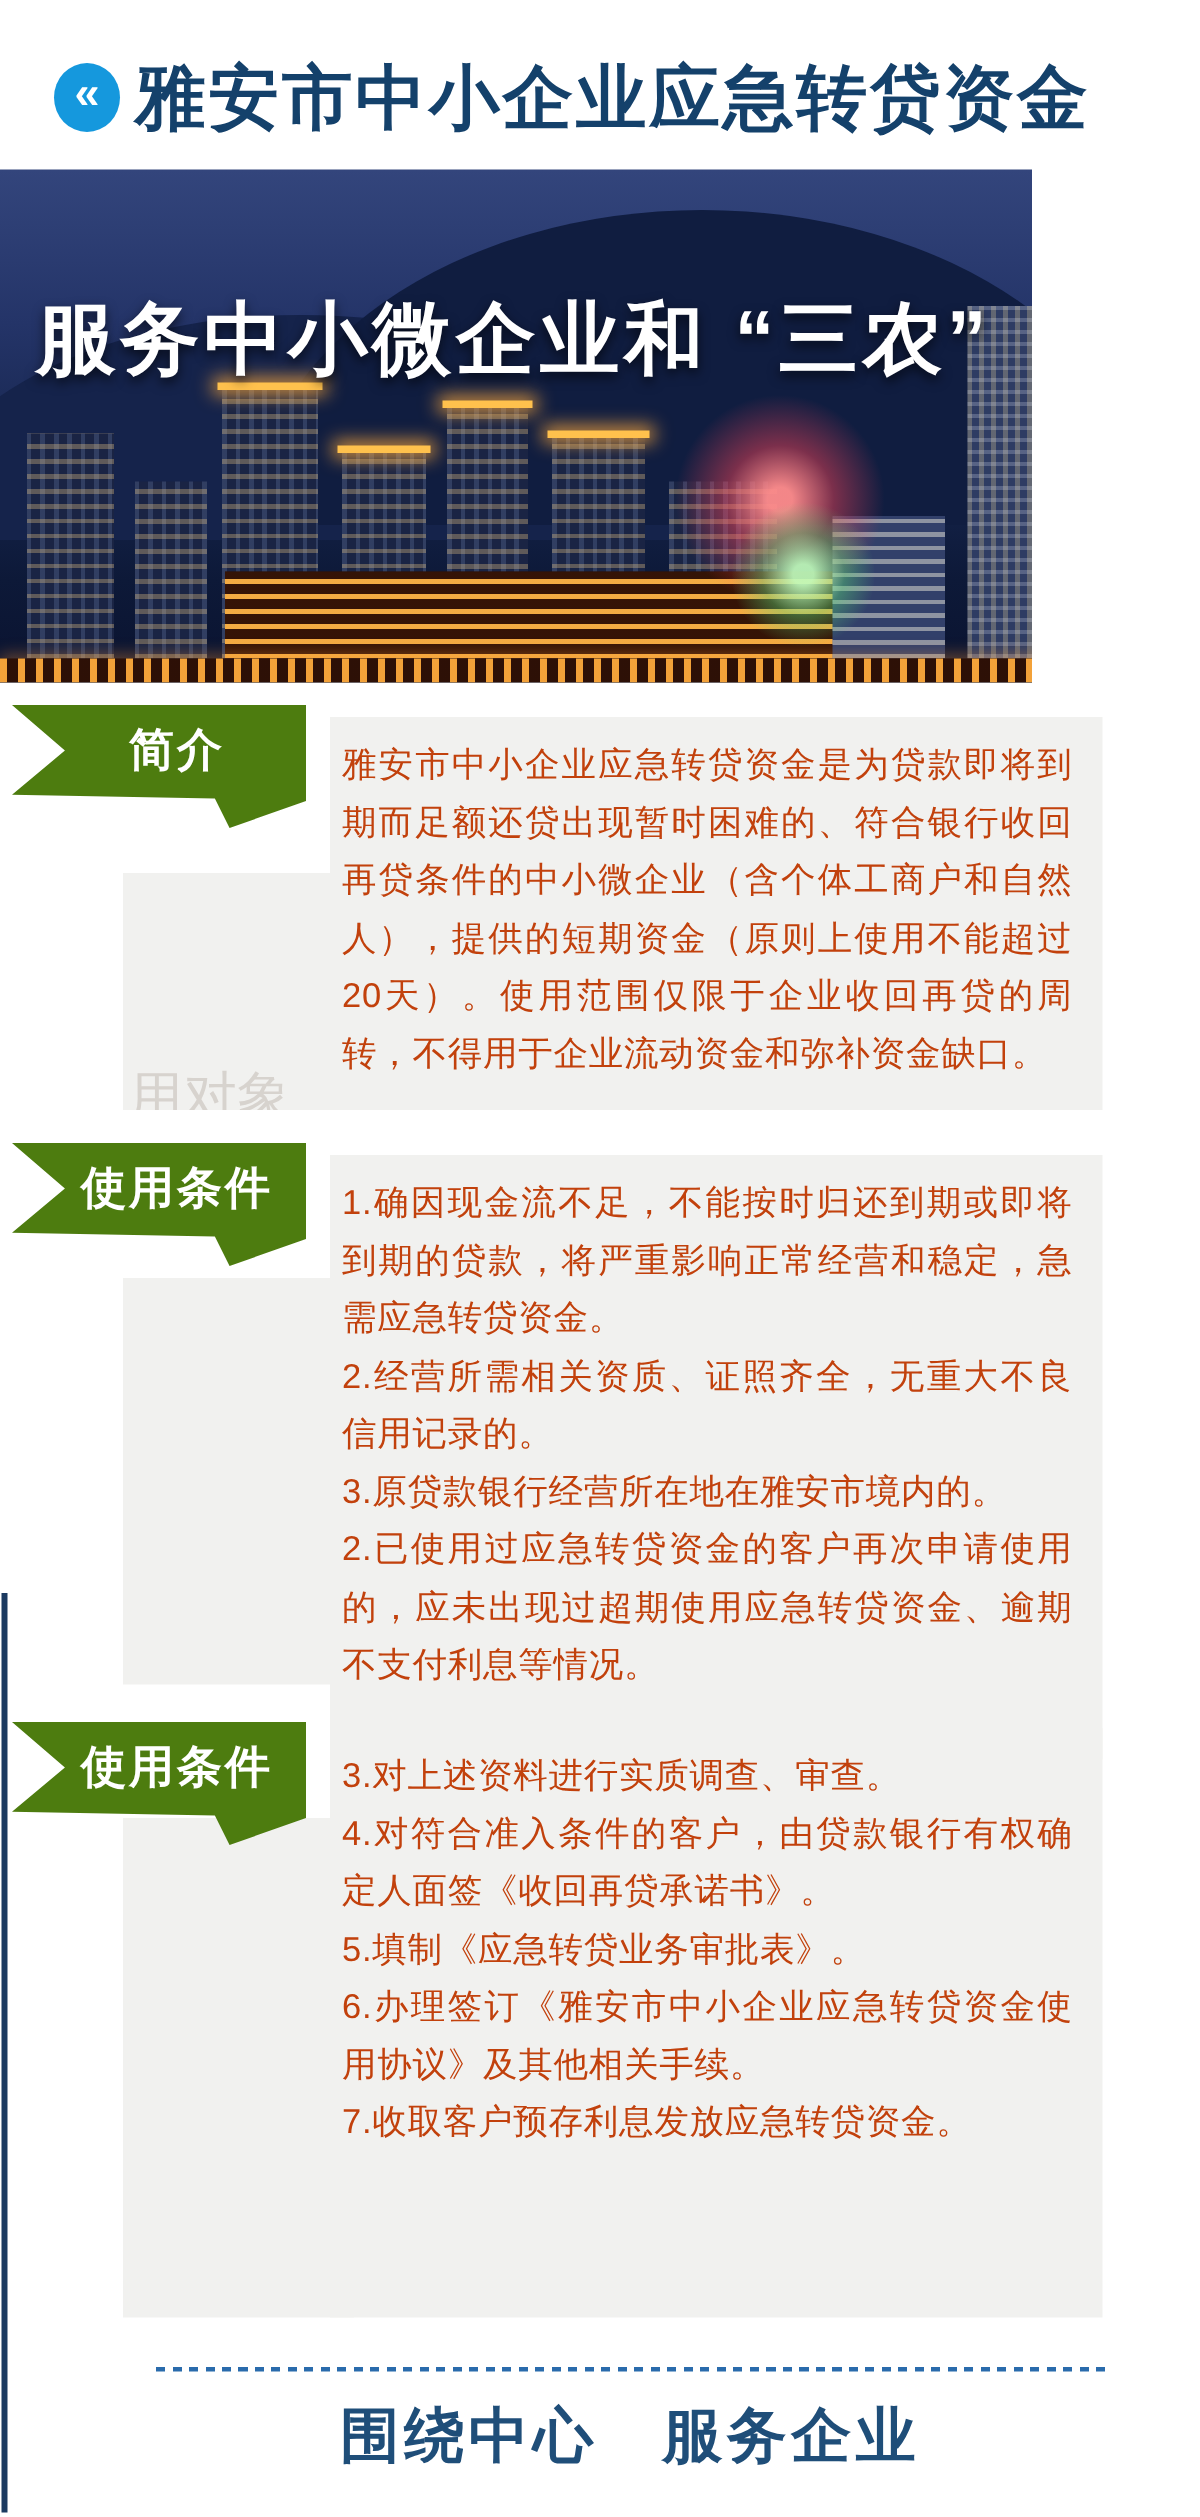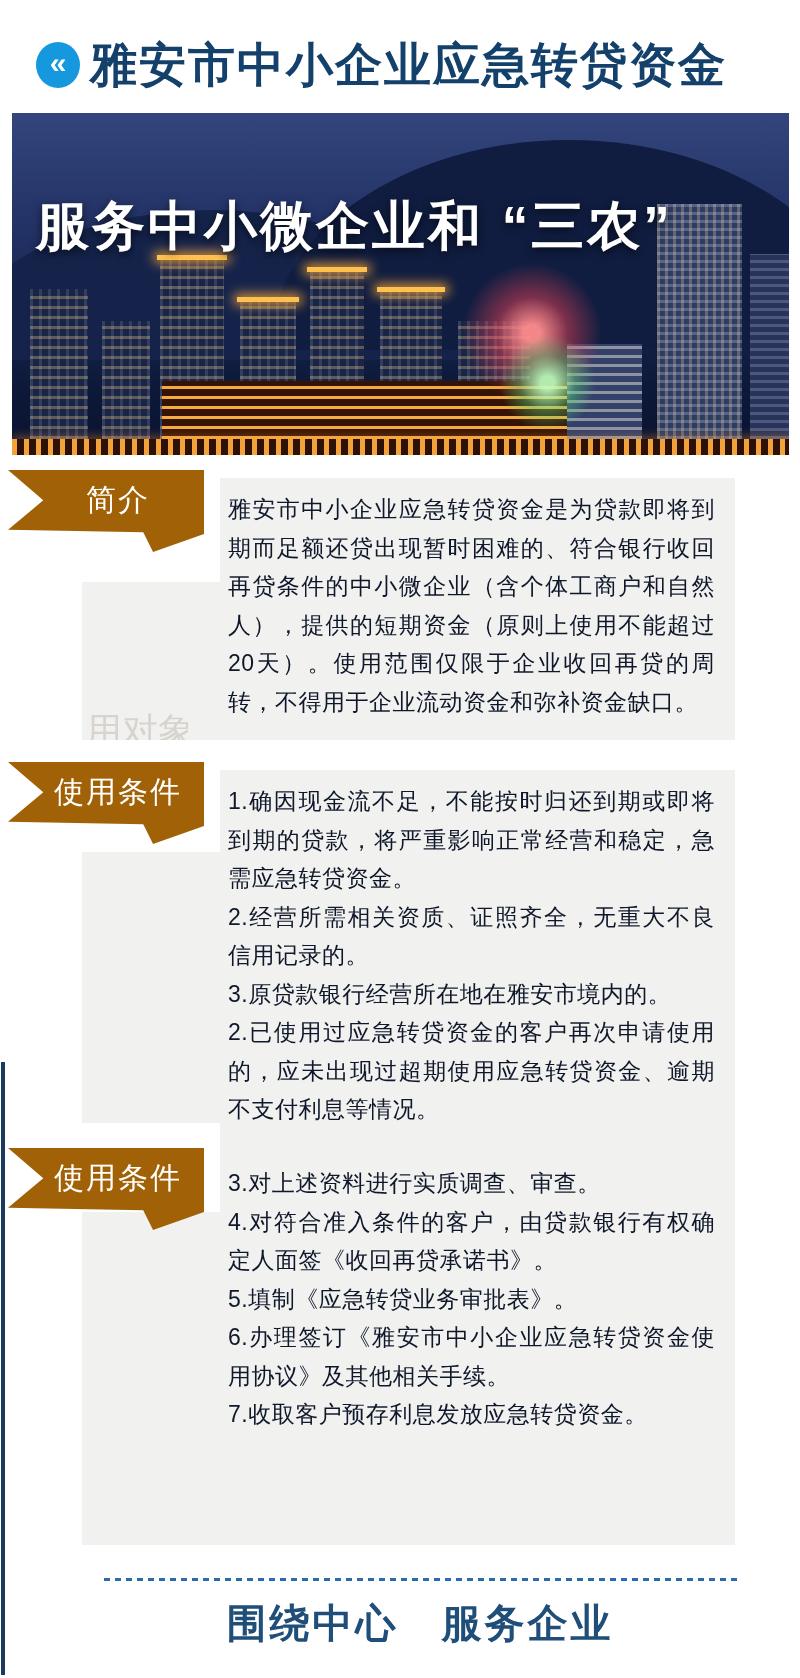--- a/index.html
+++ b/index.html
@@ -7,21 +7,21 @@
         font-family:"Liberation Sans",sans-serif;}
 
   
   .back-circle{position:absolute;left:36px;top:42px;width:44px;height:46px;border-radius:50%;
                background:#1598dd;display:flex;align-items:center;justify-content:center;}
   .back-circle span{color:#fff;font-size:30px;font-weight:900;line-height:1;transform:translateY(-2px);}
   .page-title{position:absolute;left:90px;top:38px;margin:0;width:680px;
               font-size:47px;line-height:54px;font-weight:900;color:#14416b;letter-spacing:2px;white-space:nowrap;}
 
   
-  .hero{position:absolute;left:12px;top:113px;width:777px;height:342px;overflow:hidden;
+  .hero{position:absolute;left:0;top:113px;width:688px;height:342px;overflow:hidden;
         background:linear-gradient(180deg,#33457c 0%,#243468 30%,#16254d 58%,#0d1938 80%,#0a1330 100%);}
   .mtn{position:absolute;border-radius:50% 50% 0 0/100% 100% 0 0;}
   .mtn1{left:-60px;bottom:95px;width:520px;height:150px;background:#15234b;}
   .mtn2{right:-80px;bottom:105px;width:600px;height:210px;background:#101d40;}
   .bldg{position:absolute;bottom:16px;background:#1a2444;
         background-image:repeating-linear-gradient(0deg,rgba(255,215,140,.30) 0 3px,transparent 3px 10px),
                          repeating-linear-gradient(90deg,rgba(170,200,255,.16) 0 3px,transparent 3px 9px);}
   .crown::before{content:"";position:absolute;left:-3px;right:-3px;top:-4px;height:5px;background:#ffc14d;
         box-shadow:0 0 12px 3px rgba(255,170,60,.85);}
   .b1{left:18px;width:58px;height:150px;}
@@ -57,27 +57,27 @@
   .sec2{top:762px;height:361px;}
   .sec3{top:1148px;height:397px;}
   .panel-main{position:absolute;left:220px;width:515px;background:#f1f1ef;}
   .panel-left{position:absolute;left:82px;width:138px;background:#f1f1ef;overflow:hidden;padding-left:16px;}
   .sec1 .panel-main{top:8px;height:262px;}
   .sec1 .panel-left{top:112px;height:158px;}
   .sec2 .panel-main{top:8px;height:403px;}
   .sec2 .panel-left{top:90px;height:271px;}
   .sec3 .panel-main{top:4px;height:393px;}
   .sec3 .panel-left{top:64px;height:333px;}
-  .body-text{padding:12px 20px 0 8px;font-size:23px;line-height:38.5px;color:#0f172a;
+  .body-text{padding:12px 20px 0 8px;font-size:23px;line-height:38.5px;color:#c2410c;
              letter-spacing:.5px;text-align:justify;}
   .body-text p{margin:0;}
   .ghost{position:absolute;left:4px;bottom:-16px;font-size:36px;color:#b9afa8;opacity:.45;white-space:nowrap;}
-  .ribbon{position:absolute;left:8px;top:0;width:196px;height:82px;background:#a16207;
+  .ribbon{position:absolute;left:8px;top:0;width:196px;height:82px;background:#4d7c0f;
           clip-path:polygon(0% 0%,100% 0%,100% 78%,74% 100%,69% 76%,0% 73%,18% 37%);
-          filter:drop-shadow(2px 3px 2px rgba(0,0,0,.2));}
+          filter:drop-shadow(2px 3px 2px rgba(0,0,0,.2));font-weight:bold;}
   .ribbon .lab{position:absolute;left:30px;top:0;right:6px;height:60px;display:flex;align-items:center;
           justify-content:center;color:#ffffff;font-size:30px;letter-spacing:2px;white-space:nowrap;}
 
   
   .left-rule{position:absolute;left:1px;top:1062px;width:4px;height:613px;background:#1b3a60;}
   .divider{position:absolute;left:104px;top:1578px;width:633px;height:3px;
            background:repeating-linear-gradient(90deg,#2a6bac 0 6px,transparent 6px 11px);}
   .slogan{position:absolute;left:90px;top:1596px;width:660px;text-align:center;margin:0;
           font-size:40px;font-weight:700;color:#1f4e79;letter-spacing:3px;white-space:nowrap;}
 </style>

